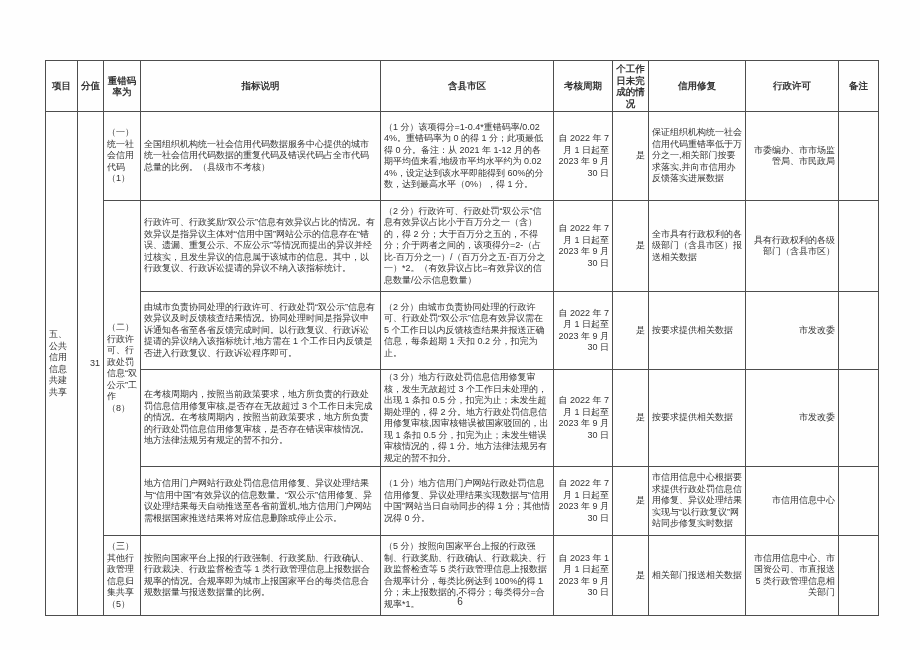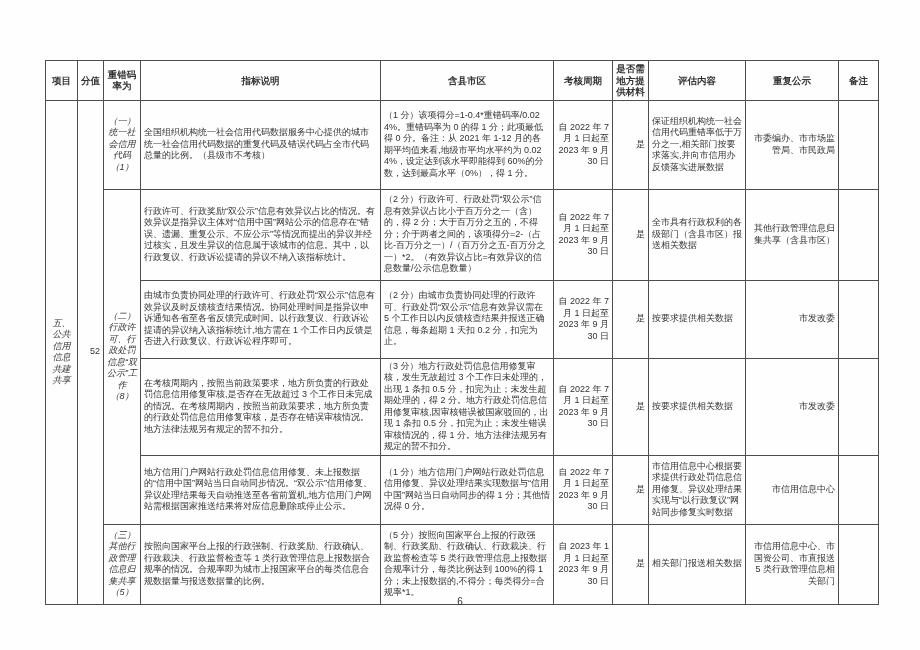--- a/index.html
+++ b/index.html
@@ -33,21 +33,21 @@
     word-break: break-all;
   }
   table.eval th {
     font-weight: bold;
     text-align: center;
     font-size: 9.5px;
     height: 37px;
   }
   td.c { text-align: right; }
   td.l { text-align: left; text-align-last: left; }
-  td.v { text-align: center; font-style: italic; }
+  td.v { text-align: left; }
   tr.r1 { height: 89px; }
   tr.r2 { height: 91px; }
   tr.r3 { height: 78px; }
   tr.r4 { height: 86px; }
   tr.r5 { height: 69px; }
   tr.r6 { height: 80px; }
   .page-number {
     position: absolute;
     left: 0; right: 0;
     top: 596px;
@@ -75,47 +75,47 @@
       <col style="width:40px">
     </colgroup>
     <thead>
       <tr class="header-row">
         <th>项目</th>
         <th>分值</th>
         <th>重错码率为</th>
         <th>指标说明</th>
         <th>含县市区</th>
         <th>考核周期</th>
-        <th>是否需地方提供材料</th>
-        <th>评估内容</th>
-        <th>重复公示</th>
+        <th>个工作日未完成的情况</th>
+        <th>信用修复</th>
+        <th>行政许可</th>
         <th>备注</th>
       </tr>
     </thead>
     <tbody>
       <tr class="r1">
         <td class="v" rowspan="6">五、公共信用信息共建共享</td>
-        <td class="c" rowspan="6">52</td>
+        <td class="c" rowspan="6">31</td>
         <td class="v">（一）统一社会信用代码（1）</td>
         <td class="l">全国组织机构统一社会信用代码数据服务中心提供的城市统一社会信用代码数据的重复代码及错误代码占全市代码总量的比例。（县级市不考核）</td>
         <td class="l">（1 分）该项得分=1-0.4*重错码率/0.024%。重错码率为 0 的得 1 分；此项最低得 0 分。备注：从 2021 年 1-12 月的各期平均值来看,地级市平均水平约为 0.024%，设定达到该水平即能得到 60%的分数，达到最高水平（0%），得 1 分。</td>
         <td class="c">自 2022 年 7 月 1 日起至 2023 年 9 月 30 日</td>
         <td class="c">是</td>
         <td class="l">保证组织机构统一社会信用代码重错率低于万分之一,相关部门按要求落实,并向市信用办反馈落实进展数据</td>
         <td class="c">市委编办、市市场监管局、市民政局</td>
         <td class="c"></td>
       </tr>
       <tr class="r2">
         <td class="v" rowspan="4">（二）行政许可、行政处罚信息“双公示”工作（8）</td>
         <td class="l">行政许可、行政奖励“双公示”信息有效异议占比的情况。有效异议是指异议主体对“信用中国”网站公示的信息存在“错误、遗漏、重复公示、不应公示”等情况而提出的异议并经过核实，且发生异议的信息属于该城市的信息。其中，以行政复议、行政诉讼提请的异议不纳入该指标统计。</td>
         <td class="l">（2 分）行政许可、行政处罚“双公示”信息有效异议占比小于百万分之一（含）的，得 2 分；大于百万分之五的，不得分；介于两者之间的，该项得分=2-（占比-百万分之一）/（百万分之五-百万分之一）*2。（有效异议占比=有效异议的信息数量/公示信息数量）</td>
         <td class="c">自 2022 年 7 月 1 日起至 2023 年 9 月 30 日</td>
         <td class="c">是</td>
         <td class="l">全市具有行政权利的各级部门（含县市区）报送相关数据</td>
-        <td class="c">其他行政管理信息归集共享（含县市区）</td>
+        <td class="c">具有行政权利的各级部门（含县市区）</td>
         <td class="c"></td>
       </tr>
       <tr class="r3">
         <td class="l">由城市负责协同处理的行政许可、行政处罚“双公示”信息有效异议及时反馈核查结果情况。协同处理时间是指异议申诉通知各省至各省反馈完成时间。以行政复议、行政诉讼提请的异议纳入该指标统计,地方需在 1 个工作日内反馈是否进入行政复议、行政诉讼程序即可。</td>
         <td class="l">（2 分）由城市负责协同处理的行政许可、行政处罚“双公示”信息有效异议需在 5 个工作日以内反馈核查结果并报送正确信息，每条超期 1 天扣 0.2 分，扣完为止。</td>
         <td class="c">自 2022 年 7 月 1 日起至 2023 年 9 月 30 日</td>
         <td class="c">是</td>
         <td class="l">按要求提供相关数据</td>
         <td class="c">市发改委</td>
         <td class="c"></td>
@@ -123,21 +123,21 @@
       <tr class="r4">
         <td class="l">在考核周期内，按照当前政策要求，地方所负责的行政处罚信息信用修复审核,是否存在无故超过 3 个工作日未完成的情况。在考核周期内，按照当前政策要求，地方所负责的行政处罚信息信用修复审核，是否存在错误审核情况。地方法律法规另有规定的暂不扣分。</td>
         <td class="l">（3 分）地方行政处罚信息信用修复审核，发生无故超过 3 个工作日未处理的，出现 1 条扣 0.5 分，扣完为止；未发生超期处理的，得 2 分。地方行政处罚信息信用修复审核,因审核错误被国家驳回的，出现 1 条扣 0.5 分，扣完为止；未发生错误审核情况的，得 1 分。地方法律法规另有规定的暂不扣分。</td>
         <td class="c">自 2022 年 7 月 1 日起至 2023 年 9 月 30 日</td>
         <td class="c">是</td>
         <td class="l">按要求提供相关数据</td>
         <td class="c">市发改委</td>
         <td class="c"></td>
       </tr>
       <tr class="r5">
-        <td class="l">地方信用门户网站行政处罚信息信用修复、未上报数据的“信用中国”网站当日自动同步情况。“双公示”信用修复、异议处理结果每天自动推送至各省前置机,地方信用门户网站需根据国家推送结果将对应信息删除或停止公示。</td>
+        <td class="l">地方信用门户网站行政处罚信息信用修复、异议处理结果与“信用中国”有效异议的信息数量。“双公示”信用修复、异议处理结果每天自动推送至各省前置机,地方信用门户网站需根据国家推送结果将对应信息删除或停止公示。</td>
         <td class="l">（1 分）地方信用门户网站行政处罚信息信用修复、异议处理结果实现数据与“信用中国”网站当日自动同步的得 1 分；其他情况得 0 分。</td>
         <td class="c">自 2022 年 7 月 1 日起至 2023 年 9 月 30 日</td>
         <td class="c">是</td>
         <td class="l">市信用信息中心根据要求提供行政处罚信息信用修复、异议处理结果实现与“以行政复议”网站同步修复实时数据</td>
         <td class="c">市信用信息中心</td>
         <td class="c"></td>
       </tr>
       <tr class="r6">
         <td class="v">（三）其他行政管理信息归集共享（5）</td>
         <td class="l">按照向国家平台上报的行政强制、行政奖励、行政确认、行政裁决、行政监督检查等 1 类行政管理信息上报数据合规率的情况。合规率即为城市上报国家平台的每类信息合规数据量与报送数据量的比例。</td>

